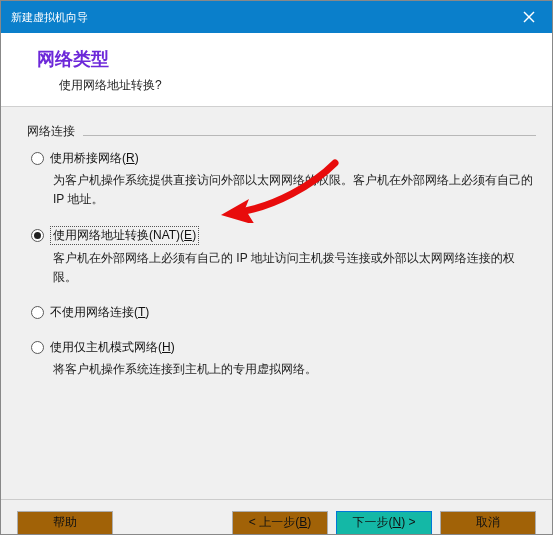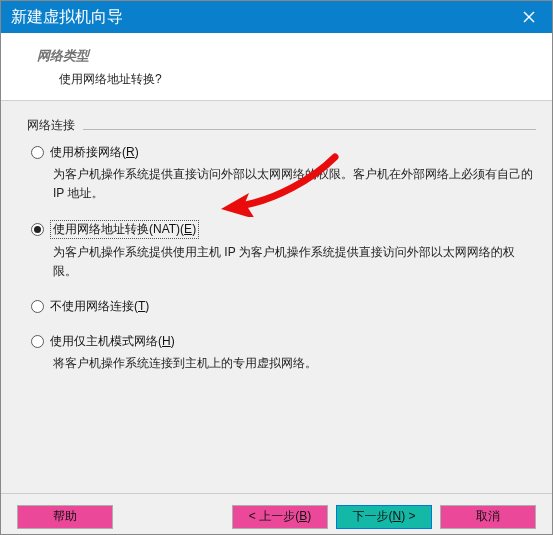--- a/index.html
+++ b/index.html
@@ -15,36 +15,36 @@
   }
   .titlebar {
     background: #0A7FCB;
     color: #fff;
     height: 32px;
     display: flex;
     align-items: center;
     justify-content: space-between;
     padding-left: 10px;
   }
-  .titlebar-title { font-size: 16px; }
+  .titlebar-title { font-size: 11px; }
   .close-btn {
     width: 46px;
     height: 32px;
     display: flex;
     align-items: center;
     justify-content: center;
     color: #fff;
   }
   .close-btn svg { width: 12px; height: 12px; }
   .header-panel {
     background: #fff;
     padding: 14px 10px 12px 36px;
     border-bottom: 1px solid #d0d0d0;
   }
-  .header-title { font-weight: bold; font-size: 13px; color: #737373; font-style: italic; }
+  .header-title { font-weight: bold; font-size: 18px; color: #6d28d9; }
   .header-sub { margin-top: 6px; margin-left: 22px; color: #222; }
   .body-panel {
     background: #f0f0f0;
     height: 392px;
     padding: 14px 16px 10px 26px;
     position: relative;
   }
   .section-label { color: #222; margin-top: 2px; margin-bottom: 4px; }
   .groupbox-line {
     border-top: 1px solid #b8b8b8;
@@ -91,21 +91,21 @@
     height: 46px;
     display: flex;
     align-items: center;
     padding: 0 16px;
     gap: 8px;
   }
   .footer-spacer { flex: 1; }
   .win-btn {
     min-width: 96px;
     height: 24px;
-    background: #ec4899;
+    background: #a16207;
     border: 1px solid #adadad;
     display: flex;
     align-items: center;
     justify-content: center;
     font-size: 12px;
     color: #111;
     padding: 0 10px;
   }
   .win-btn.default {
     border: 1.5px solid #0078D7;
@@ -148,21 +148,21 @@
       <span class="radio-label"><span>使用桥接网络(</span><span class="accel">R</span><span>)</span></span>
     </div>
     <div class="radio-desc">为客户机操作系统提供直接访问外部以太网网络的权限。客户机在外部网络上必须有自己的 IP 地址。</div>
   </div>
 
   <div class="radio-block">
     <div class="radio-row">
       <span class="radio-circle checked"></span>
       <span class="radio-label selected-box"><span>使用网络地址转换(NAT)(</span><span class="accel">E</span><span>)</span></span>
     </div>
-    <div class="radio-desc">为客户机操作系统提供使用主机 IP 为客户机操作系统提供直接访问外部以太网网络的权限。</div>
+    <div class="radio-desc">客户机在外部网络上必须有自己的 IP 地址访问主机拨号连接或外部以太网网络连接的权限。</div>
   </div>
 
   <div class="radio-block">
     <div class="radio-row">
       <span class="radio-circle"></span>
       <span class="radio-label"><span>不使用网络连接(</span><span class="accel">T</span><span>)</span></span>
     </div>
   </div>
 
   <div class="radio-block">

